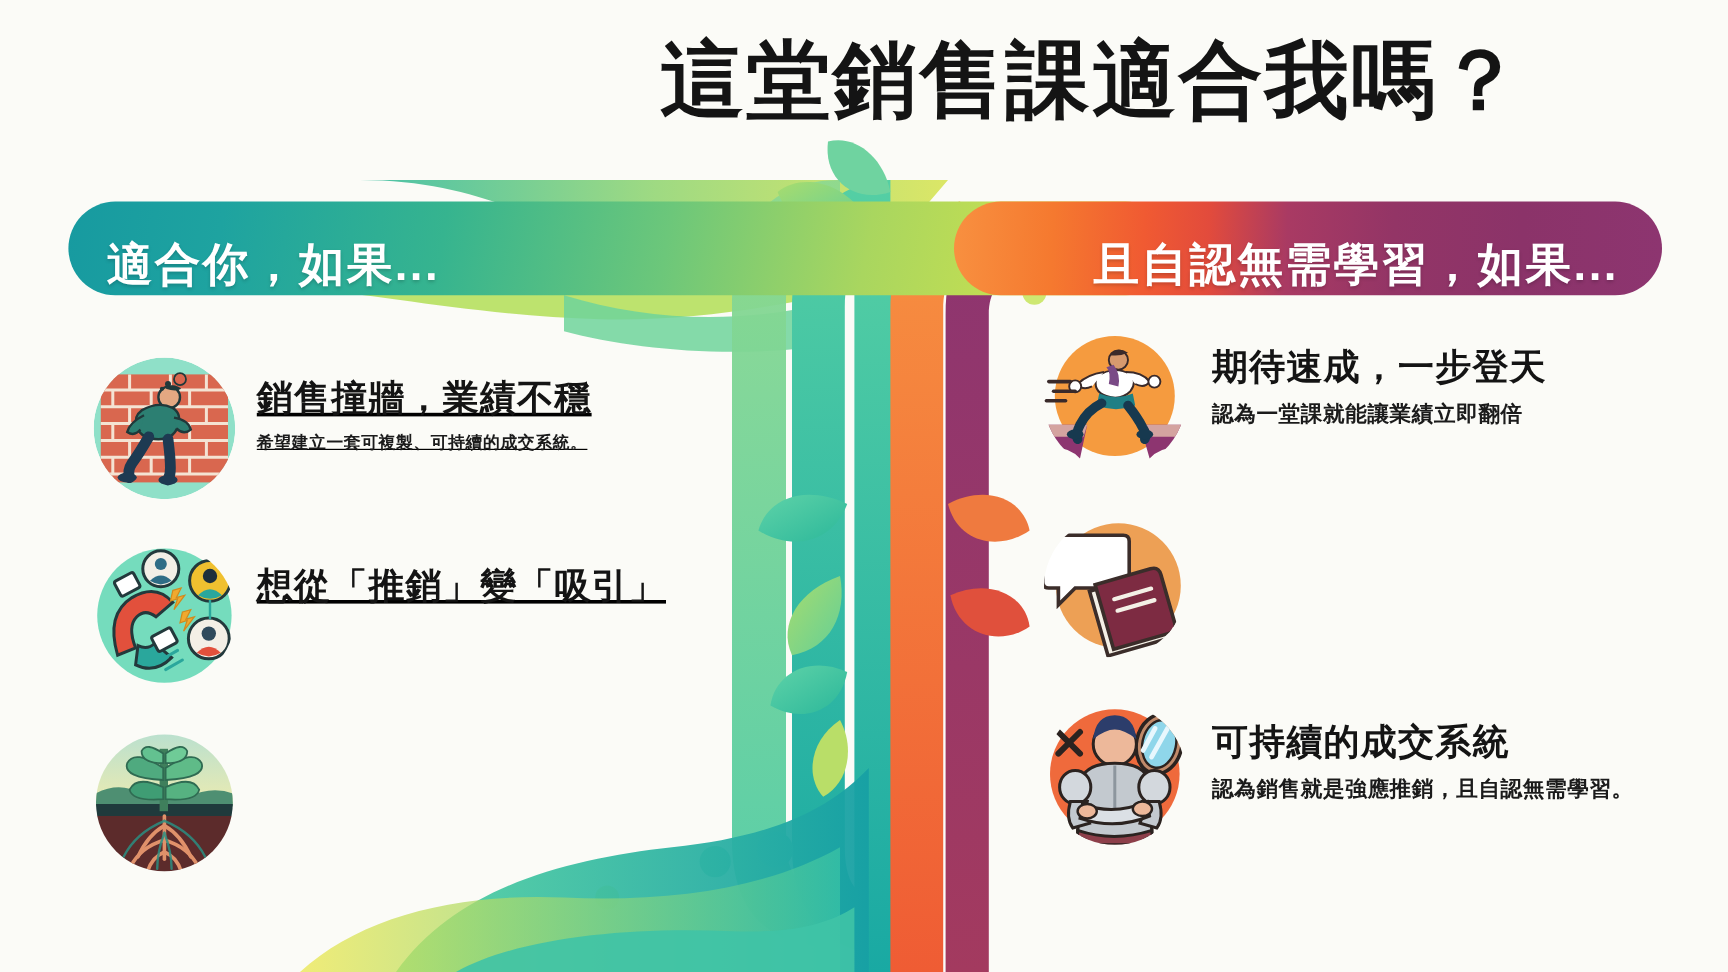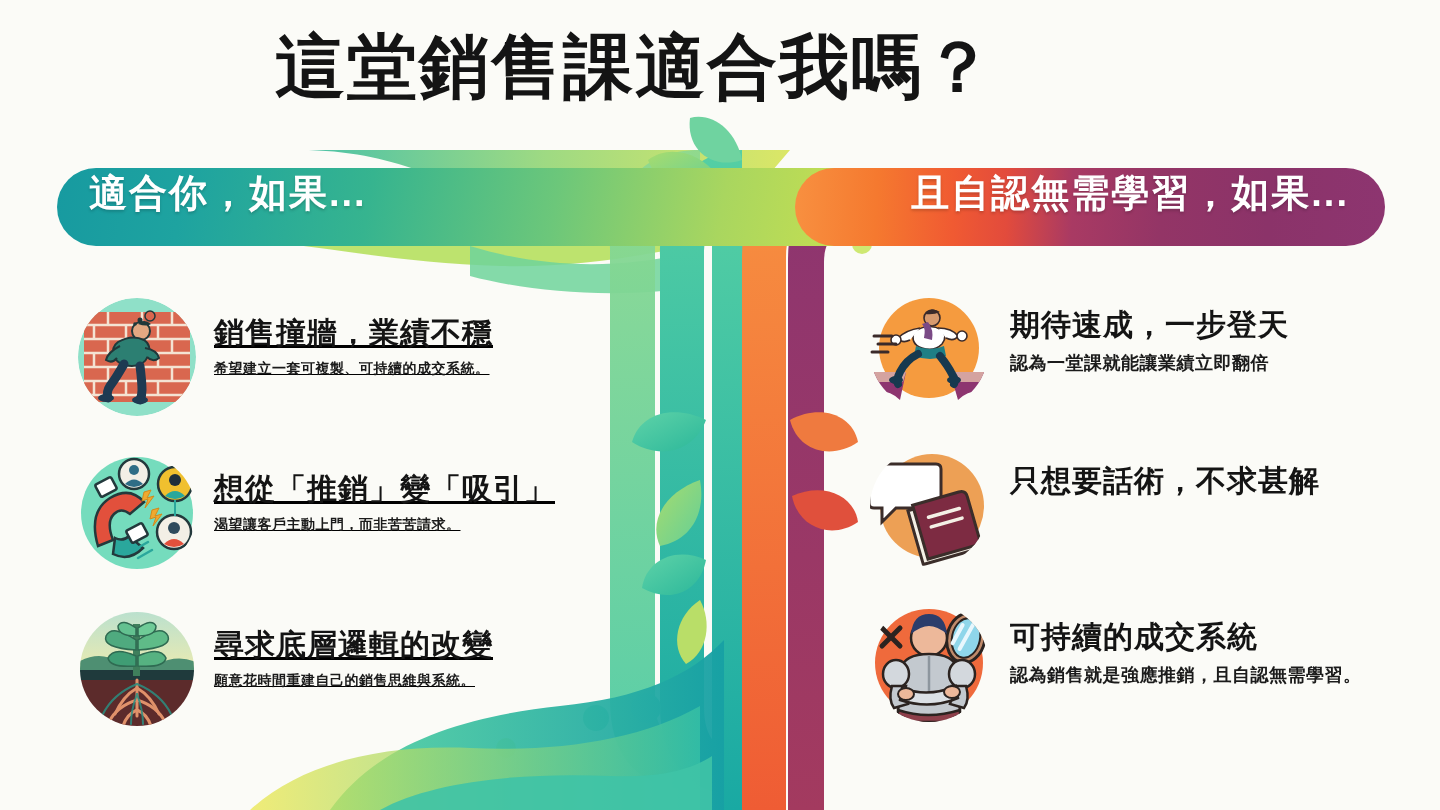--- a/index.html
+++ b/index.html
@@ -10,48 +10,48 @@
     position:relative;
   }
   #stage { position:absolute; inset:0; width:1440px; height:810px; }
 
   
   .art { position:absolute; inset:0; width:1440px; height:810px; pointer-events:none; }
 
   
   .title {
     position:absolute; left:0; top:26px; width:1270px;
-    text-align:center;
+    text-align:right;
     font-size:70px; font-weight:900; color:#141414;
     letter-spacing:2px; line-height:1.18;
     white-space:nowrap;
   }
 
   
   .banner {
     position:absolute; height:78px; border-radius:39px;
-    display:flex; align-items:flex-start;
+    display:flex; align-items:flex-end;
     color:#ffffff; font-weight:900; font-size:38px;
     letter-spacing:2px; white-space:nowrap;
     text-shadow:0 2px 3px rgba(0,0,0,.18);
   }
   .banner-left {
     left:57px; top:168px; width:920px; padding-left:32px;
     background:linear-gradient(100deg,#179aa0 0%,#1ea3a0 14%,#36b48f 34%,#6cc77a 54%,#a9d65f 72%,#c9e04f 88%,#d8e34a 100%);
   }
   .banner-right {
     left:795px; top:168px; width:590px; padding-right:36px;
     justify-content:flex-end;
     background:linear-gradient(92deg,#f89040 0%,#f5792f 14%,#f05a32 27%,#e24b3c 36%,#a93a63 47%,#933566 62%,#8b3369 80%,#8d3570 100%);
   }
 
   
   .col { position:absolute; }
   .col-left  { left:78px;  top:298px; width:620px;text-decoration:underline; }
-  .col-right { left:870px; top:292px; width:545px; }
+  .col-right { left:870px; top:274px; width:545px; }
 
   .item { position:relative; display:flex; align-items:flex-start; }
   .col-left  .item { margin-bottom:38px; }
   .col-right .item { margin-bottom:38px; }
 
   .icon-wrap {
     flex:0 0 auto; width:118px; height:118px; border-radius:50%;
     overflow:hidden; position:relative;
   }
   .icon-wrap svg { display:block; width:118px; height:118px; }
@@ -244,21 +244,20 @@
             <g stroke="#2aa79c" stroke-width="2.5" stroke-linecap="round">
               <line x1="56" y1="96" x2="70" y2="88"></line>
               <line x1="60" y1="104" x2="74" y2="96"></line>
             </g>
             <line x1="97" y1="46" x2="97" y2="62" stroke="#2aa79c" stroke-width="2"></line>
           </g>
         </svg>
       </div>
       <div class="item-text">
         <div class="item-title">想從「推銷」變「吸引」</div>
-        <div class="item-desc">渴望讓客戶主動上門，而非苦苦請求。</div>
       </div>
     </div>
 
     <div class="item">
       <div class="icon-wrap">
         <svg viewBox="0 0 118 118">
           <defs>
             <clipPath id="clipPlant">
                 <circle cx="59" cy="59" r="57"></circle>
               </clipPath>
@@ -290,24 +289,20 @@
             <rect x="55" y="14" width="7" height="52" fill="#3f7f5c"></rect>
             <path d="M58 30 q-24 -16 -30 -4 q-4 12 30 14z" fill="#4faa7f" stroke="#2f6b52" stroke-width="1.5"></path>
             <path d="M60 30 q24 -16 30 -4 q4 12 -30 14z" fill="#5fbb88" stroke="#2f6b52" stroke-width="1.5"></path>
             <path d="M58 46 q-22 -10 -28 2 q2 10 28 8z" fill="#3f9d74" stroke="#2f6b52" stroke-width="1.5"></path>
             <path d="M60 46 q22 -10 28 2 q-2 10 -28 8z" fill="#56b281" stroke="#2f6b52" stroke-width="1.5"></path>
             <path d="M58 18 q-14 -10 -18 -2 q0 10 18 10z" fill="#63c190" stroke="#2f6b52" stroke-width="1.5"></path>
             <path d="M60 18 q14 -10 18 -2 q0 10 -18 10z" fill="#6fcb97" stroke="#2f6b52" stroke-width="1.5"></path>
           </g>
         </svg>
       </div>
-      <div class="item-text">
-        <div class="item-title">尋求底層邏輯的改變</div>
-        <div class="item-desc">願意花時間重建自己的銷售思維與系統。</div>
-      </div>
     </div>
 
   </div>
 
   <div class="col col-right">
 
     <div class="item">
       <div class="icon-wrap">
         <svg viewBox="0 0 118 118">
           <circle cx="59" cy="56" r="50" fill="#f59b3f"></circle>
@@ -356,21 +351,20 @@
               <path d="M50 50 h48 q7 0 7 7 v42 q0 7 -7 7 h-48z" fill="#7d2b42" stroke="#3b2d2a" stroke-width="3"></path>
               <g stroke="#f4f0e6" stroke-width="3.5" stroke-linecap="round">
                 <line x1="62" y1="66" x2="94" y2="66"></line>
                 <line x1="62" y1="76" x2="94" y2="76"></line>
               </g>
             </g>
           </g>
         </svg>
       </div>
       <div class="item-text">
-        <div class="item-title">只想要話術，不求甚解</div>
       </div>
     </div>
 
     <div class="item">
       <div class="icon-wrap">
         <svg viewBox="0 0 118 118">
           <circle cx="59" cy="59" r="54" fill="#ef6a3c"></circle>
           <g>
             <g stroke="#2b2320" stroke-width="5" stroke-linecap="round">
               <line x1="12" y1="24" x2="30" y2="42"></line>

